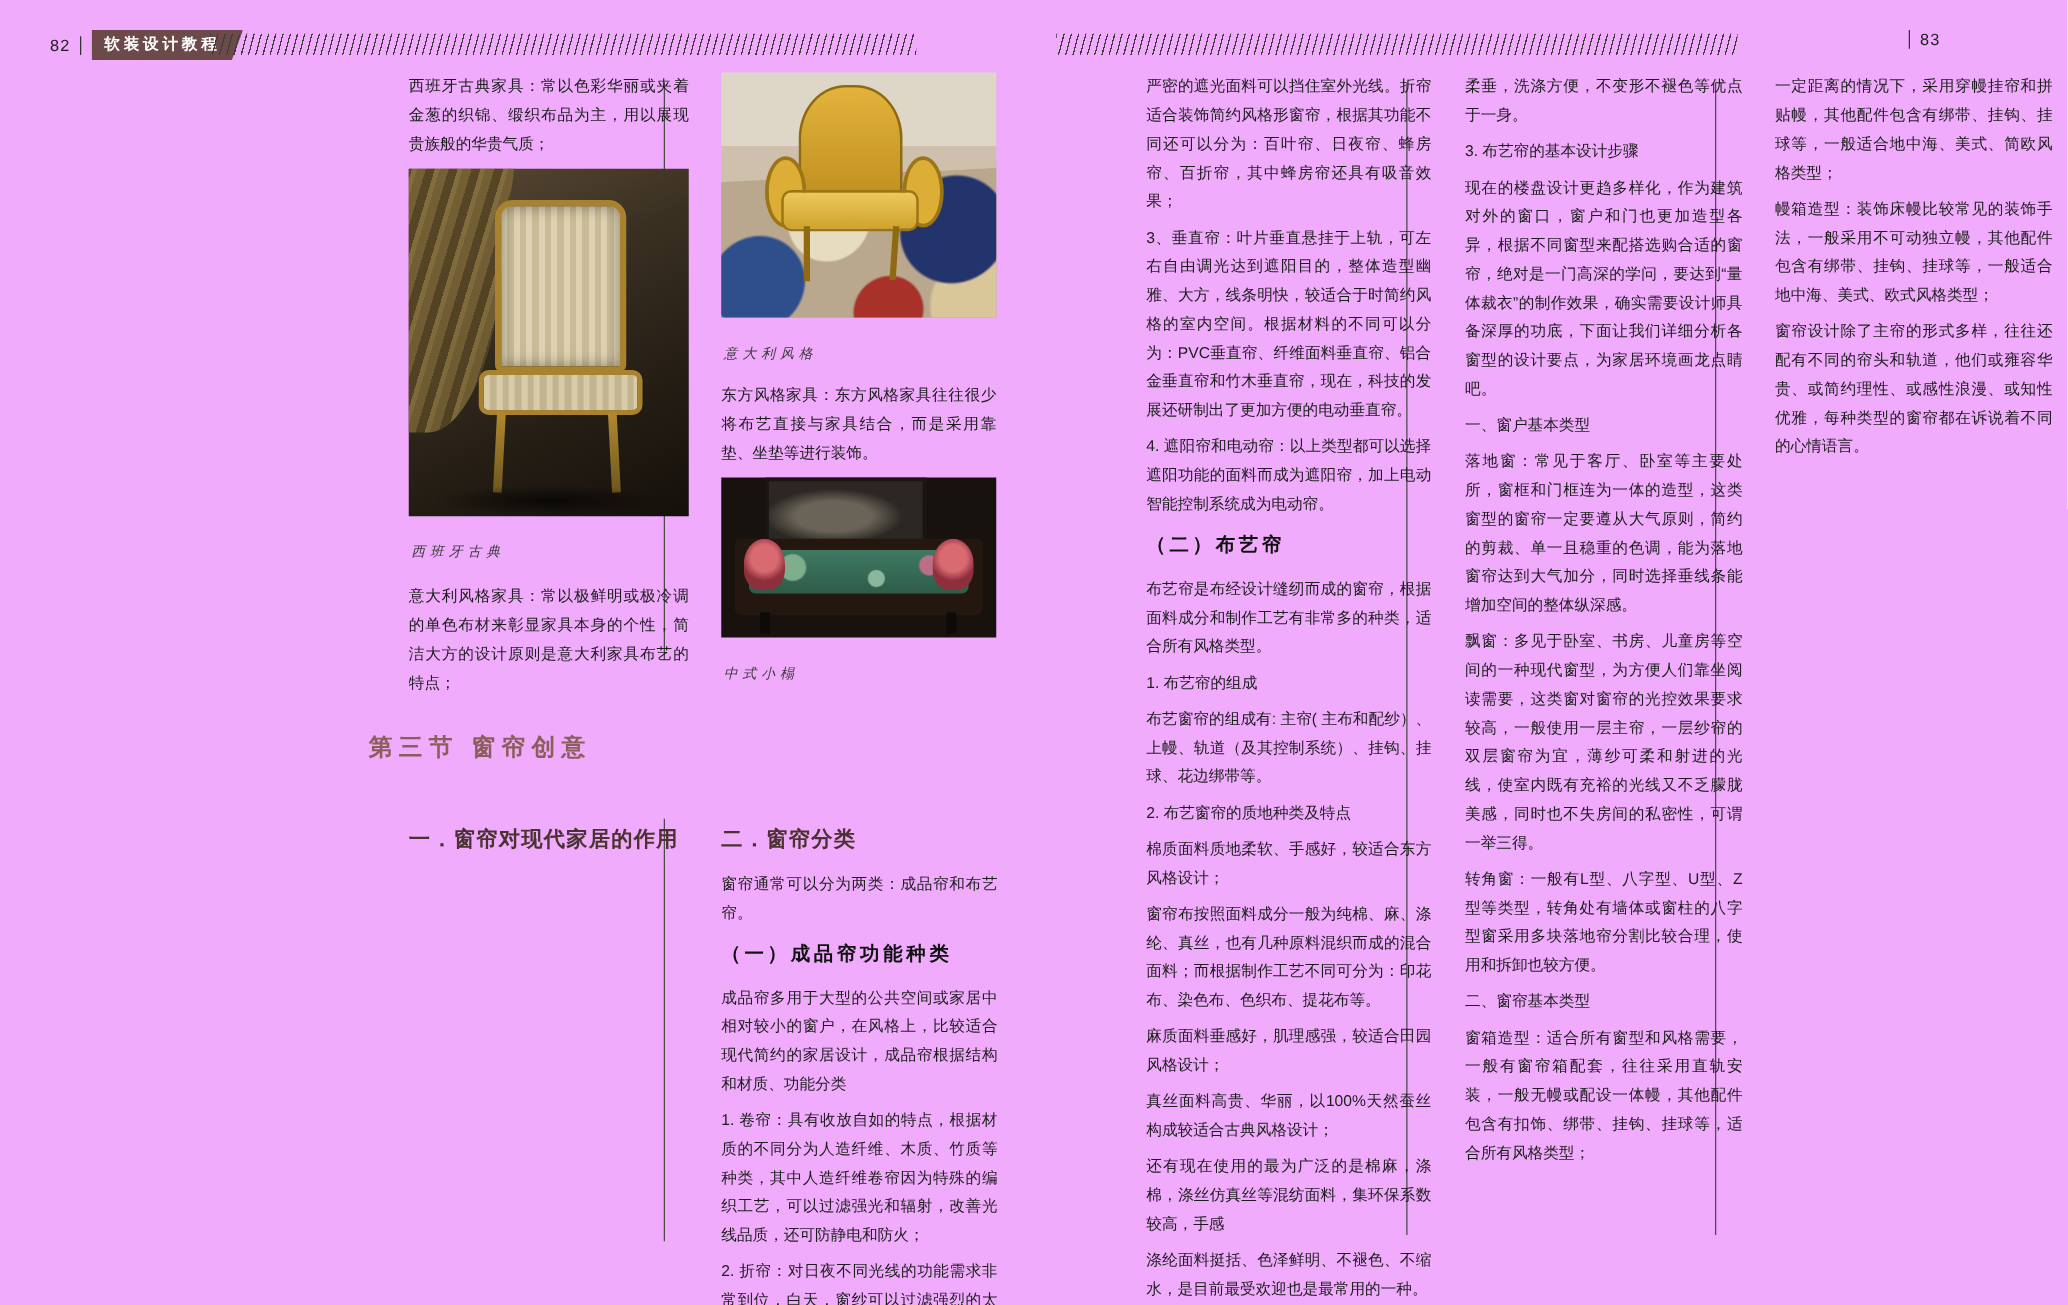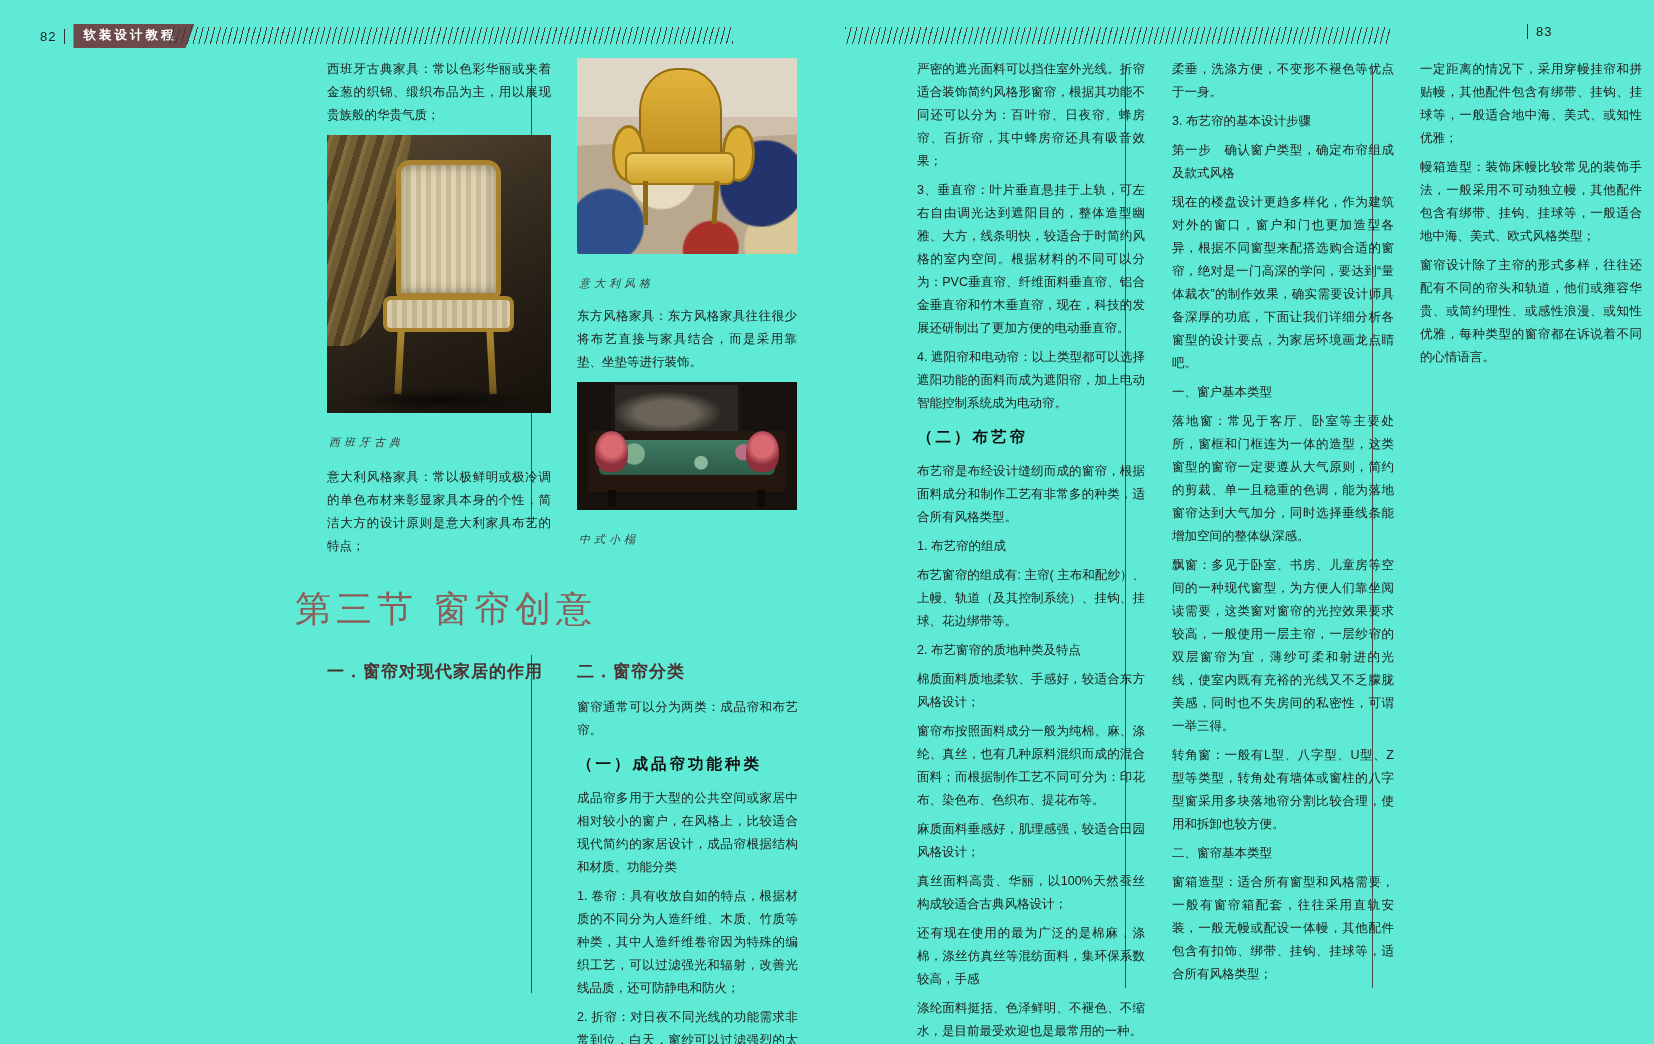--- a/index.html
+++ b/index.html
@@ -1,16 +1,16 @@
 <!DOCTYPE html>
 <html><head>
 <meta charset="utf-8">
 <style>
   html,body{margin:0;padding:0;background:#ffffff;}
-  .sheet{position:relative;width:1654px;height:1044px;background:#5eead4;overflow:hidden;
+  .sheet{position:relative;width:1654px;height:1044px;background:#f0abfc;overflow:hidden;
          font-family:"Liberation Sans",sans-serif;color:#1c1c1c;}
 
   
   .hdr{position:absolute;top:24px;display:flex;align-items:center;gap:8px;}
   .hdr-left{left:40px;}
   .hdr-right{left:1527px;align-items:center;}
   .pagenum{font-size:13px;color:#222;letter-spacing:1px;}
   .hdr-bar{width:1px;height:15px;background:#333;display:inline-block;}
   .badge{background:#6b4a49;color:#fff;font-size:12.5px;font-weight:bold;letter-spacing:3px;
          padding:3px 18px 4px 10px;clip-path:polygon(0 0,100% 0,calc(100% - 9px) 100%,0 100%);}
@@ -21,21 +21,21 @@
 
   
   .vrule{position:absolute;width:1px;background:#4a4a4a;}
 
   
   .textcol{position:absolute;font-size:12.5px;line-height:23px;text-align:justify;color:#1d1d1d;padding-left:32px;}
   .para{margin:0 0 6px 0;}
   .colhead{font-size:17px;font-weight:bold;color:#4a3230;letter-spacing:1px;margin:0 0 13px 0;}
   .h-paren{font-family:"Liberation Serif",serif;font-size:15.5px;font-weight:bold;color:#111;
            letter-spacing:3px;margin:10px 0 12px 0;}
-  .section-title{position:absolute;left:295px;top:585px;margin:0;font-size:36px;font-weight:normal;
+  .section-title{position:absolute;left:295px;top:585px;margin:0;font-size:19px;font-weight:bold;
                  color:#8a5f5a;letter-spacing:5px;}
 
   
   .photo{position:relative;overflow:hidden;width:100%;}
   .caption{font-family:"Liberation Serif",serif;font-style:italic;font-size:11px;color:#3c3c3c;
            letter-spacing:4px;margin:18px 0 0 2px;}
 
   .photoA{height:278px;margin-top:8px;
           background:linear-gradient(155deg,#5a4a33 0%,#3a3022 35%,#241d14 70%,#15100b 100%);}
   .pa-drape{position:absolute;left:-10%;top:-4%;width:42%;height:80%;transform:skewX(-7deg);
@@ -176,31 +176,30 @@
         <div class="para">麻质面料垂感好，肌理感强，较适合田园风格设计；</div>
         <div class="para">真丝面料高贵、华丽，以100%天然蚕丝构成较适合古典风格设计；</div>
         <div class="para">还有现在使用的最为广泛的是棉麻，涤棉，涤丝仿真丝等混纺面料，集环保系数较高，手感</div>
         <div class="para">涤纶面料挺括、色泽鲜明、不褪色、不缩水，是目前最受欢迎也是最常用的一种。</div>
       </div>
   </div>
   <div class="textcol" style="left:1140px;top:58px;width:222px">
     <div>
         <div class="para">柔垂，洗涤方便，不变形不褪色等优点于一身。</div>
         <div class="para">3. 布艺帘的基本设计步骤</div>
-        <div class="para">第一步　确认窗户类型，确定布帘组成及款式风格</div>
         <div class="para">现在的楼盘设计更趋多样化，作为建筑对外的窗口，窗户和门也更加造型各异，根据不同窗型来配搭选购合适的窗帘，绝对是一门高深的学问，要达到“量体裁衣”的制作效果，确实需要设计师具备深厚的功底，下面让我们详细分析各窗型的设计要点，为家居环境画龙点睛吧。</div>
         <div class="para">一、窗户基本类型</div>
         <div class="para">落地窗：常见于客厅、卧室等主要处所，窗框和门框连为一体的造型，这类窗型的窗帘一定要遵从大气原则，简约的剪裁、单一且稳重的色调，能为落地窗帘达到大气加分，同时选择垂线条能增加空间的整体纵深感。</div>
         <div class="para">飘窗：多见于卧室、书房、儿童房等空间的一种现代窗型，为方便人们靠坐阅读需要，这类窗对窗帘的光控效果要求较高，一般使用一层主帘，一层纱帘的双层窗帘为宜，薄纱可柔和射进的光线，使室内既有充裕的光线又不乏朦胧美感，同时也不失房间的私密性，可谓一举三得。</div>
         <div class="para">转角窗：一般有L型、八字型、U型、Z型等类型，转角处有墙体或窗柱的八字型窗采用多块落地帘分割比较合理，使用和拆卸也较方便。</div>
         <div class="para">二、窗帘基本类型</div>
         <div class="para">窗箱造型：适合所有窗型和风格需要，一般有窗帘箱配套，往往采用直轨安装，一般无幔或配设一体幔，其他配件包含有扣饰、绑带、挂钩、挂球等，适合所有风格类型；</div>
       </div>
   </div>
   <div class="textcol" style="left:1388px;top:58px;width:222px">
     <div>
-        <div class="para">一定距离的情况下，采用穿幔挂帘和拼贴幔，其他配件包含有绑带、挂钩、挂球等，一般适合地中海、美式、或知性优雅；</div>
+        <div class="para">一定距离的情况下，采用穿幔挂帘和拼贴幔，其他配件包含有绑带、挂钩、挂球等，一般适合地中海、美式、简欧风格类型；</div>
         <div class="para">幔箱造型：装饰床幔比较常见的装饰手法，一般采用不可动独立幔，其他配件包含有绑带、挂钩、挂球等，一般适合地中海、美式、欧式风格类型；</div>
         <div class="para">窗帘设计除了主帘的形式多样，往往还配有不同的帘头和轨道，他们或雍容华贵、或简约理性、或感性浪漫、或知性优雅，每种类型的窗帘都在诉说着不同的心情语言。</div>
       </div>
   </div>
 
 </div>
 
 </body></html>

